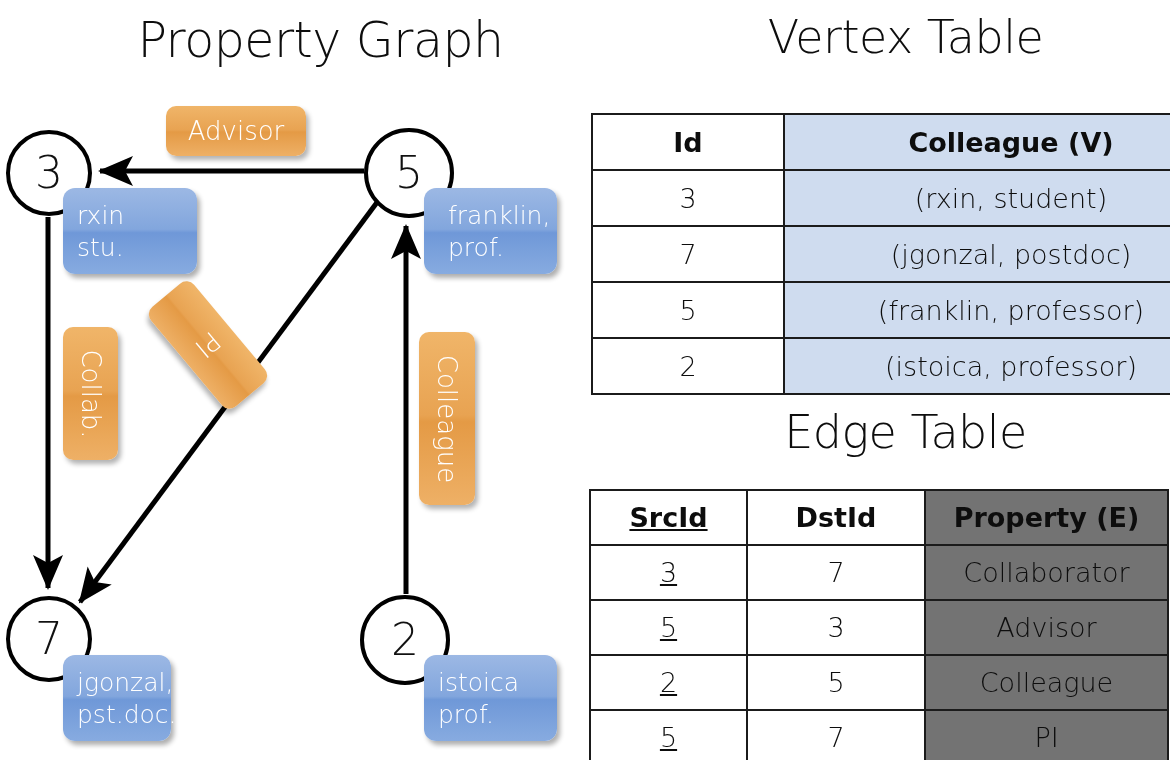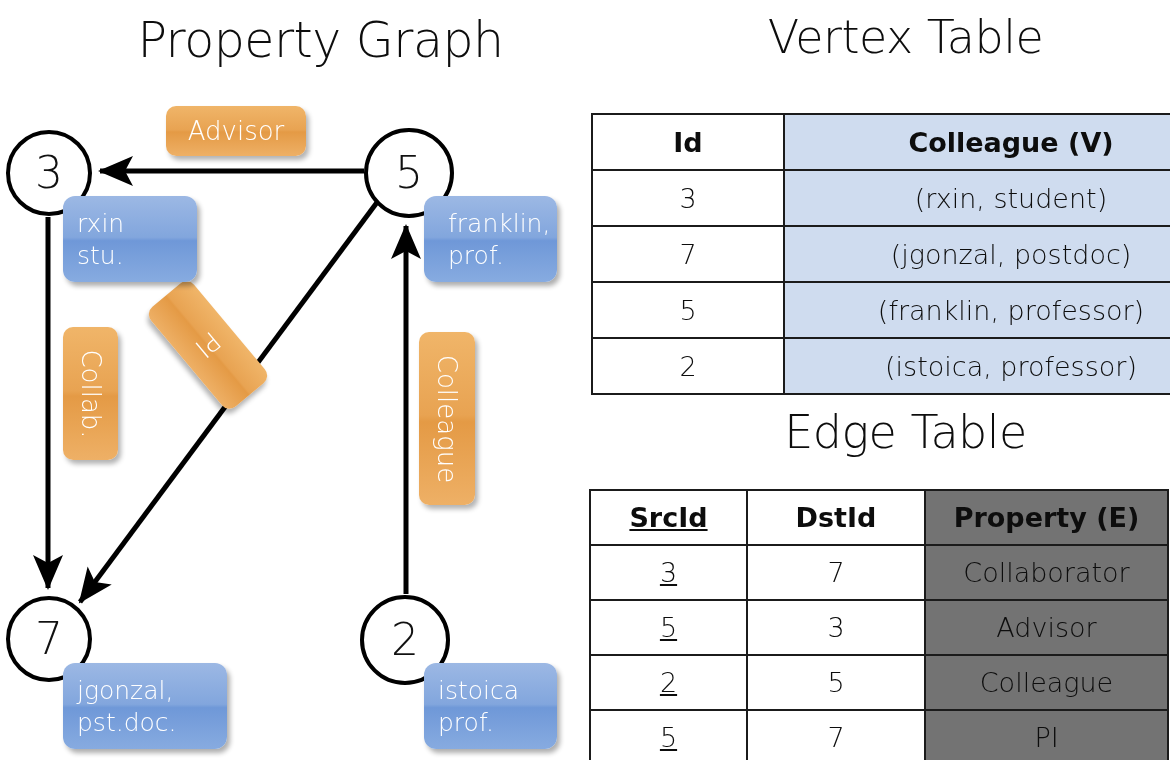--- a/index.html
+++ b/index.html
@@ -81,25 +81,24 @@
     background: linear-gradient(180deg, #9cb8e4 0%, #82a6dd 48%, #6f98d8 52%, #87abe0 100%);
     box-shadow: 3px 4px 5px rgba(0,0,0,0.32);
     color: #ffffff;
     font-family: "DejaVu Sans", sans-serif;
     font-weight: 300;
     font-size: 25px;
     line-height: 1.28;
     padding: 12px 0 12px 14px;
     box-sizing: border-box;
     white-space: pre-line;
-    margin-top: 8px;
   }
   #vprop-rxin     { left: 63px;  top: 188px; width: 134px; height: 86px; }
   #vprop-franklin { left: 424px; top: 188px; width: 133px; height: 86px; padding-left: 24px; }
-  #vprop-jgonzal  { left: 63px;  top: 655px; width: 164px; height: 86px; }
+  #vprop-jgonzal  { left: 63px;  top: 655px; width: 108px; height: 86px; }
   #vprop-istoica  { left: 424px; top: 655px; width: 133px; height: 86px; }
 
   
   .eprop {
     position: absolute;
     border-radius: 10px;
     background: linear-gradient(180deg, #f0b569 0%, #e8a352 48%, #e49a45 52%, #eeb066 100%);
     box-shadow: 3px 4px 5px rgba(0,0,0,0.30);
     color: #ffffff;
     font-family: "DejaVu Sans", sans-serif;

